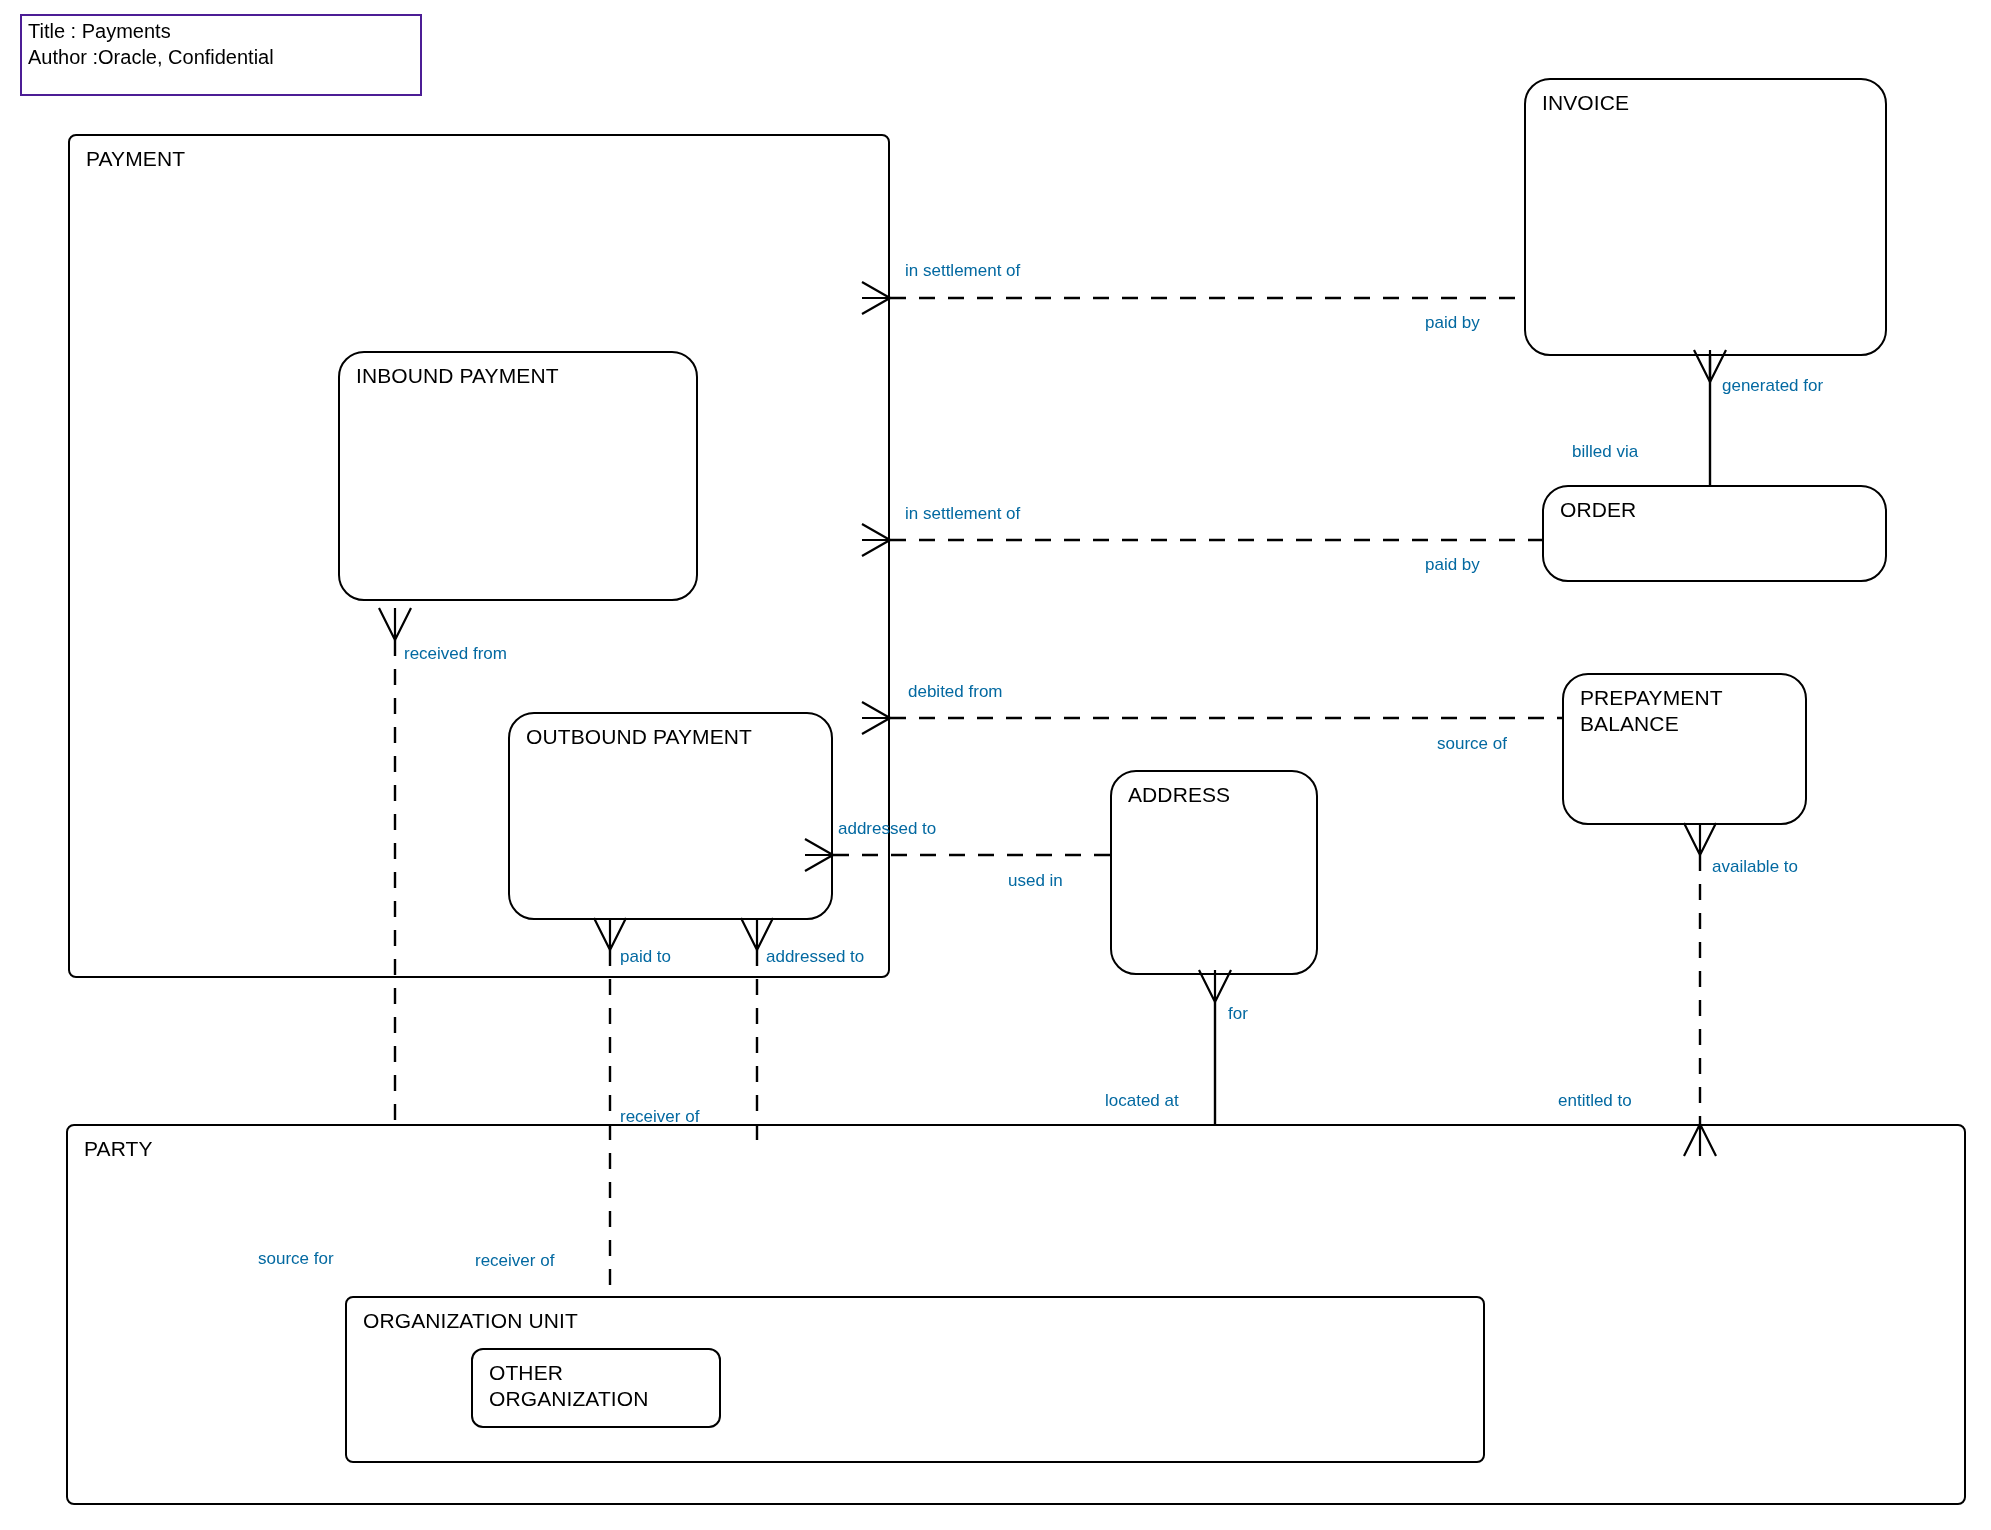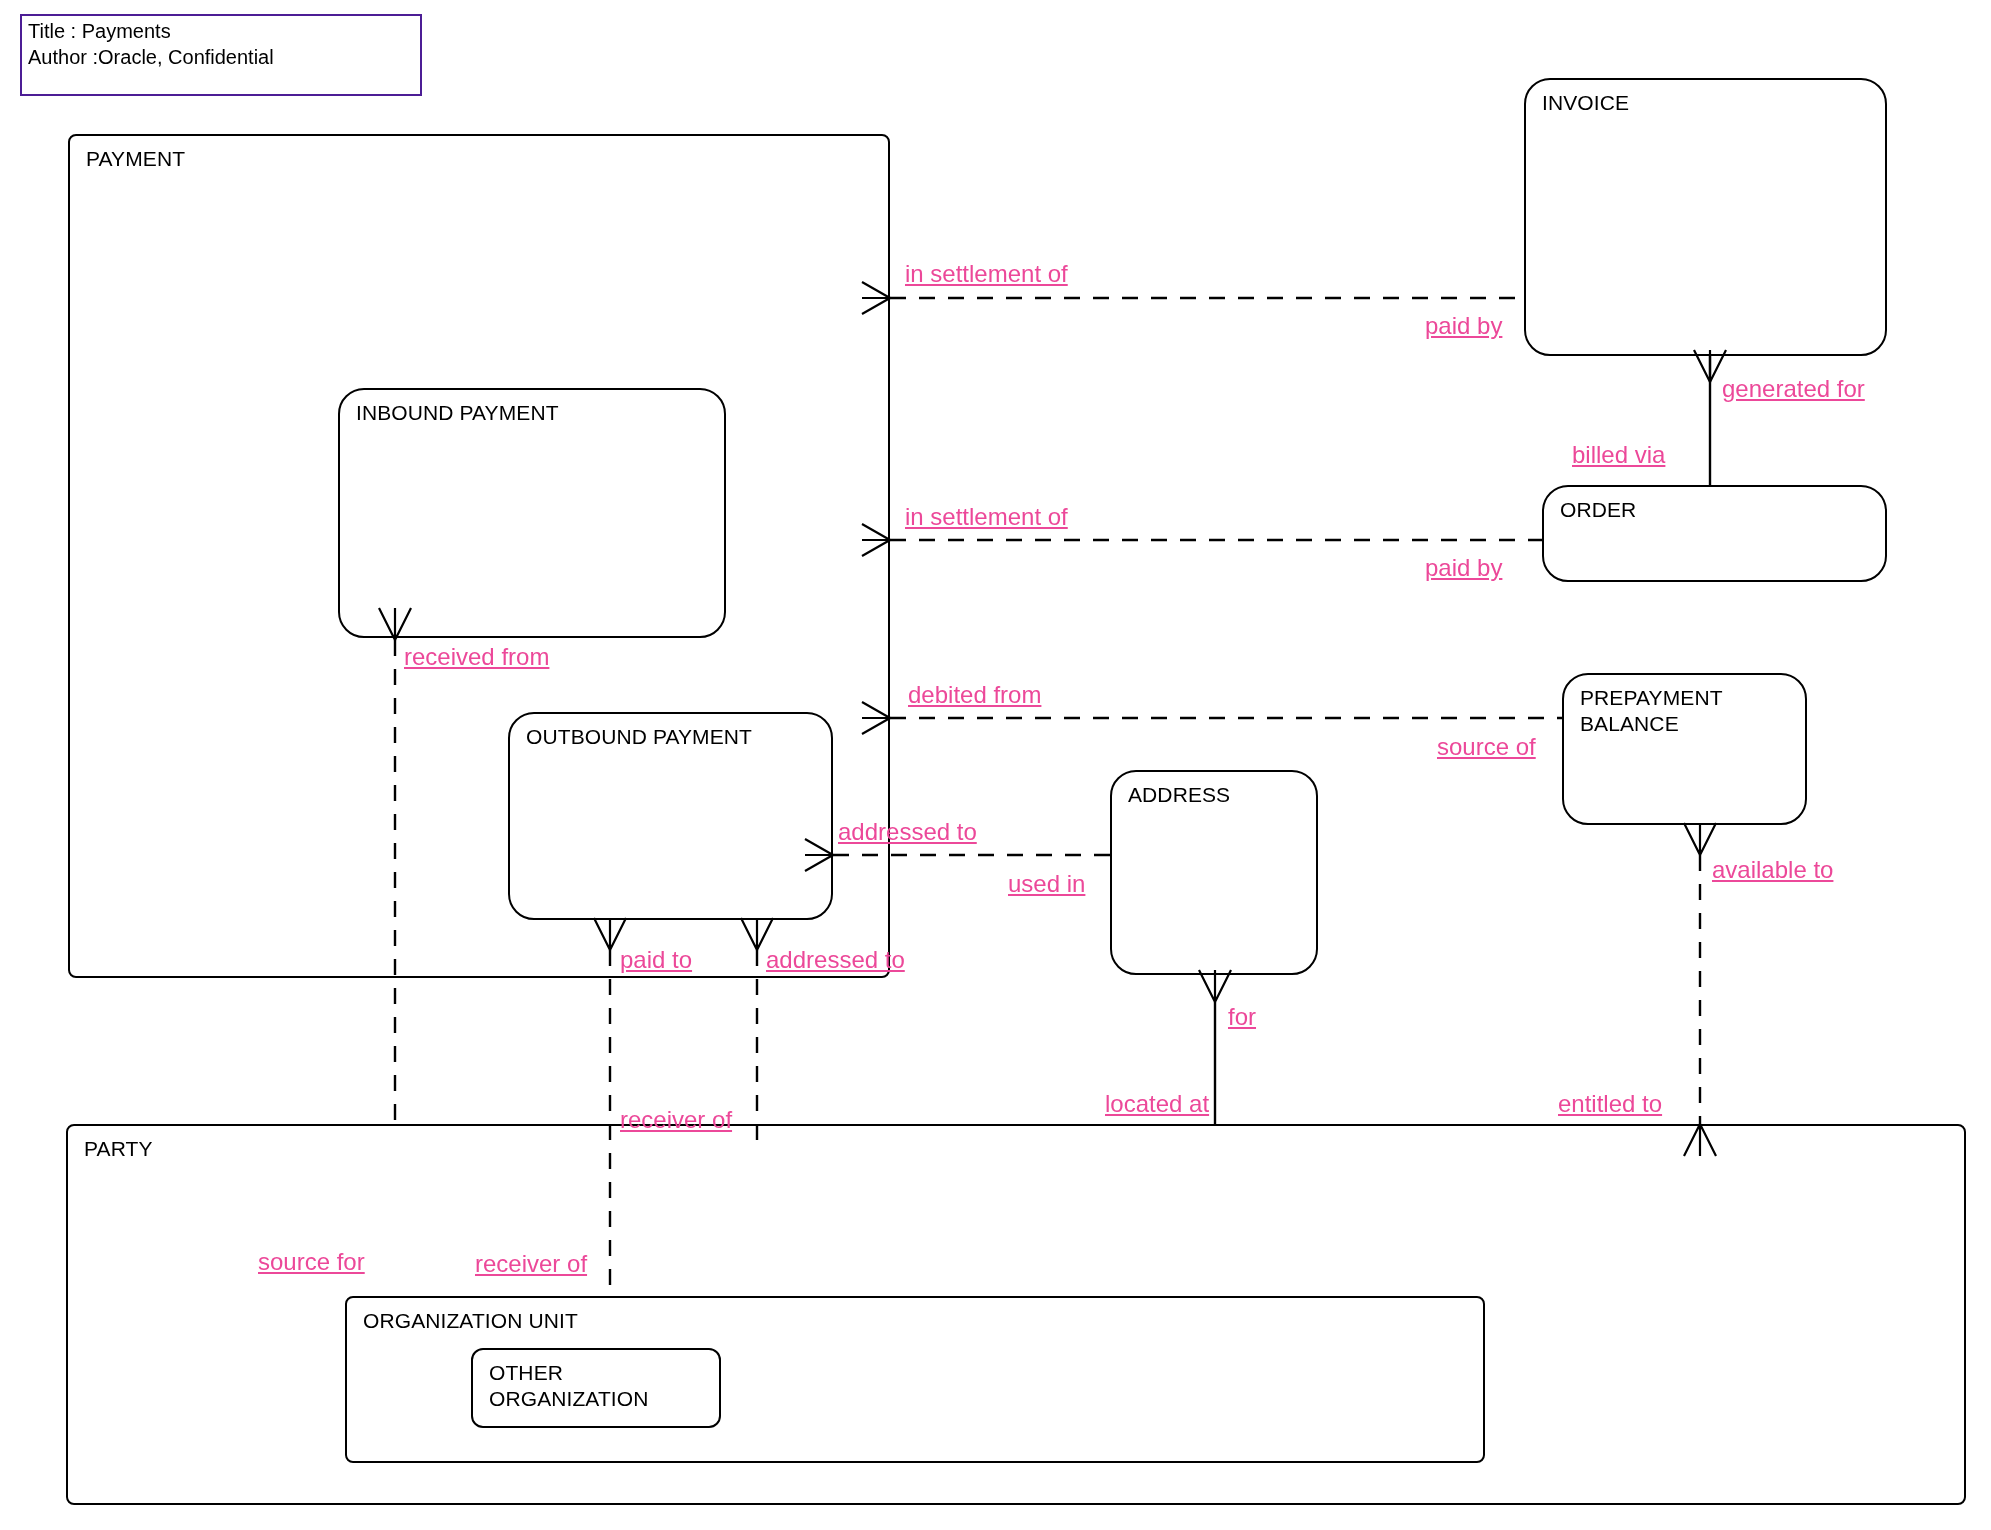--- a/index.html
+++ b/index.html
@@ -5,21 +5,21 @@
   html,body{margin:0;padding:0;background:#ffffff;}
   body{font-family:"Liberation Sans",sans-serif;}
   #canvas{position:relative;width:1991px;height:1530px;background:#fff;overflow:hidden;}
   .entity{position:absolute;border:2px solid #000;background:transparent;box-sizing:border-box;}
   .entity.round{border-radius:26px;}
   .entity.round-sm{border-radius:12px;}
   .entity.round-lg{border-radius:8px;padding-left:19px;}
   .ename{position:absolute;left:16px;top:10px;font-size:21px;color:#000;line-height:1.22;white-space:pre-line;letter-spacing:.1px;}
   .titlebox{position:absolute;border:2px solid #4c1d95;box-sizing:border-box;}
   .titletext{position:absolute;left:6px;top:3px;font-size:20px;line-height:1.28;color:#000;white-space:pre-line;}
-  .rel-label{position:absolute;font-size:24px;color:#ec4899;white-space:nowrap;line-height:1;text-decoration:underline;}
+  .rel-label{position:absolute;font-size:17px;color:#0369a1;white-space:nowrap;line-height:1;}
   svg.edges{position:absolute;left:0;top:0;width:1991px;height:1530px;pointer-events:none;}
   .dash{stroke:#000;stroke-width:2.4;fill:none;stroke-dasharray:16 13;}
   .solid{stroke:#000;stroke-width:2.4;fill:none;}
   .cf{stroke:#000;stroke-width:2.2;fill:none;}
 </style>
 </head>
 <body>
 
 <div id="canvas">
 
@@ -60,21 +60,21 @@
     <line class="dash" x1="1700" y1="855" x2="1700" y2="1124"></line>
     <path class="cf" d="M 1700,855 L 1684,823 M 1700,855 L 1716,823 M 1700,855 L 1700,823"></path>
 
     <path class="cf" d="M 1700,1124 L 1684,1156 M 1700,1124 L 1716,1156 M 1700,1124 L 1700,1156"></path>
   </svg>
 
   <div class="entity round-lg" style="left:68px;top:134px;width:822px;height:844px;">
     <span class="ename">PAYMENT</span>
   </div>
 
-  <div class="entity round" style="left:338px;top:388px;width:388px;height:250px;text-align:right;">
+  <div class="entity round" style="left:338px;top:351px;width:360px;height:250px;text-align:right;">
     <span class="ename">INBOUND PAYMENT</span>
   </div>
 
   <div class="entity round" style="left:508px;top:712px;width:325px;height:208px;">
     <span class="ename">OUTBOUND PAYMENT</span>
   </div>
 
   <div class="entity round" style="left:1524px;top:78px;width:363px;height:278px;">
     <span class="ename">INVOICE</span>
   </div>

